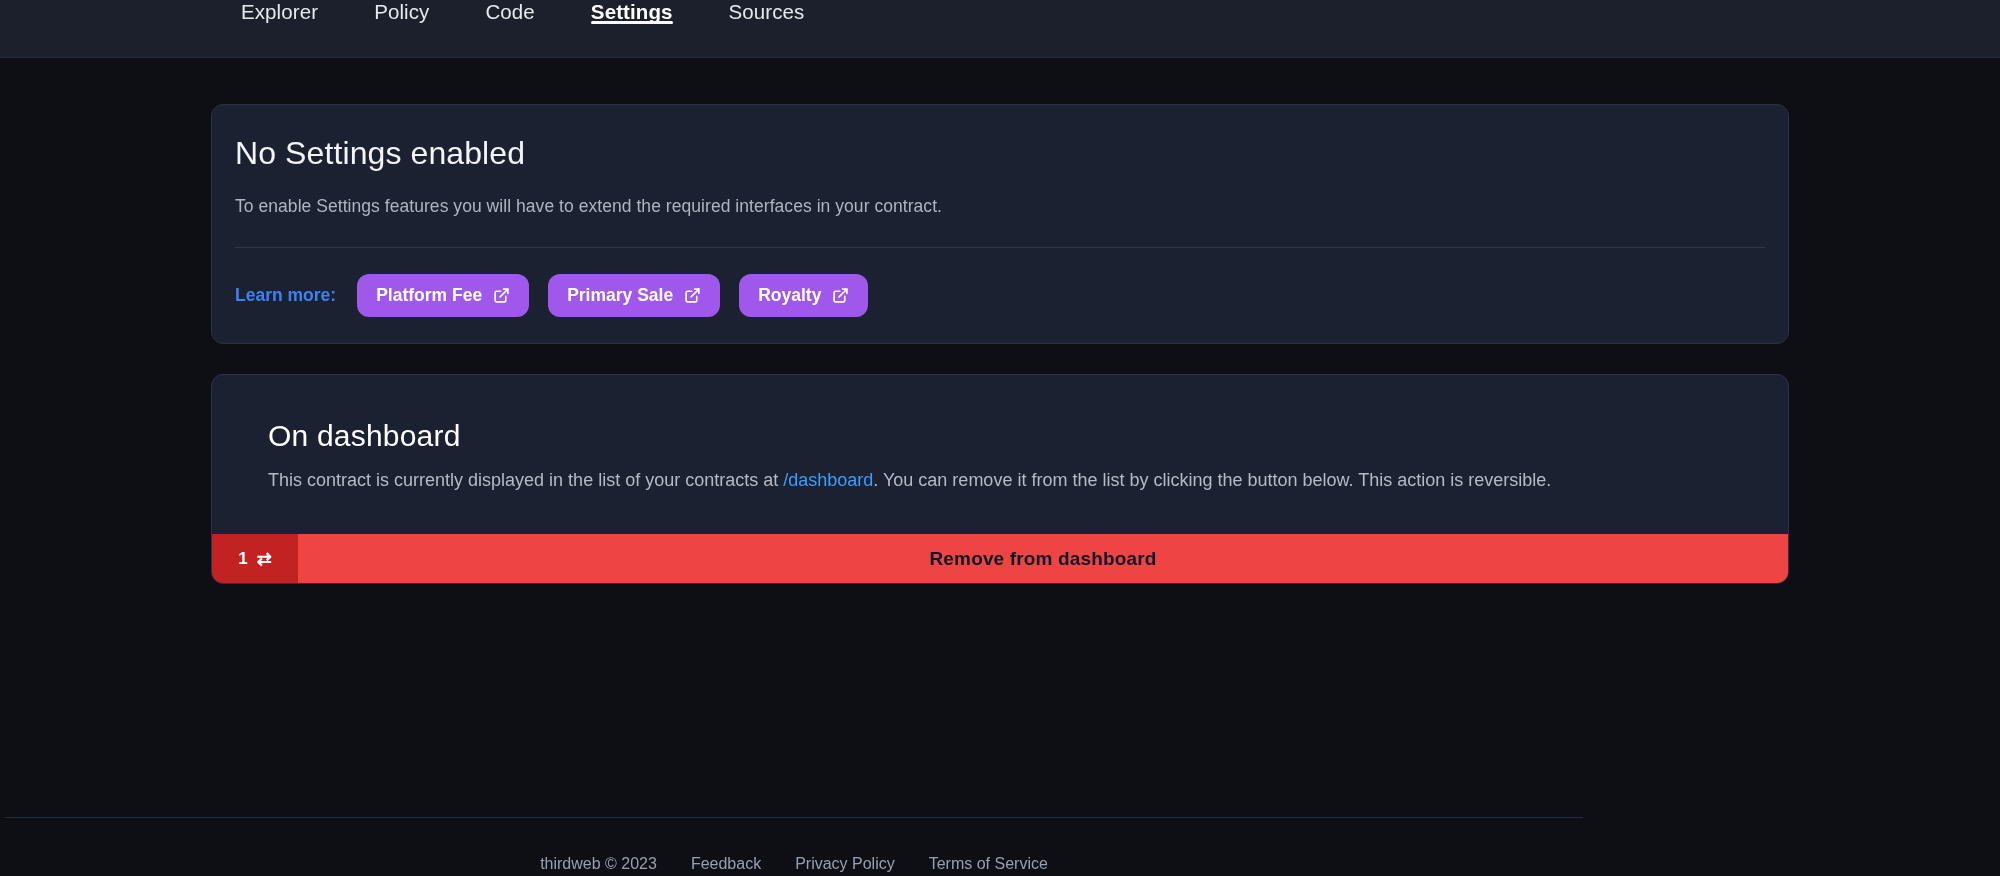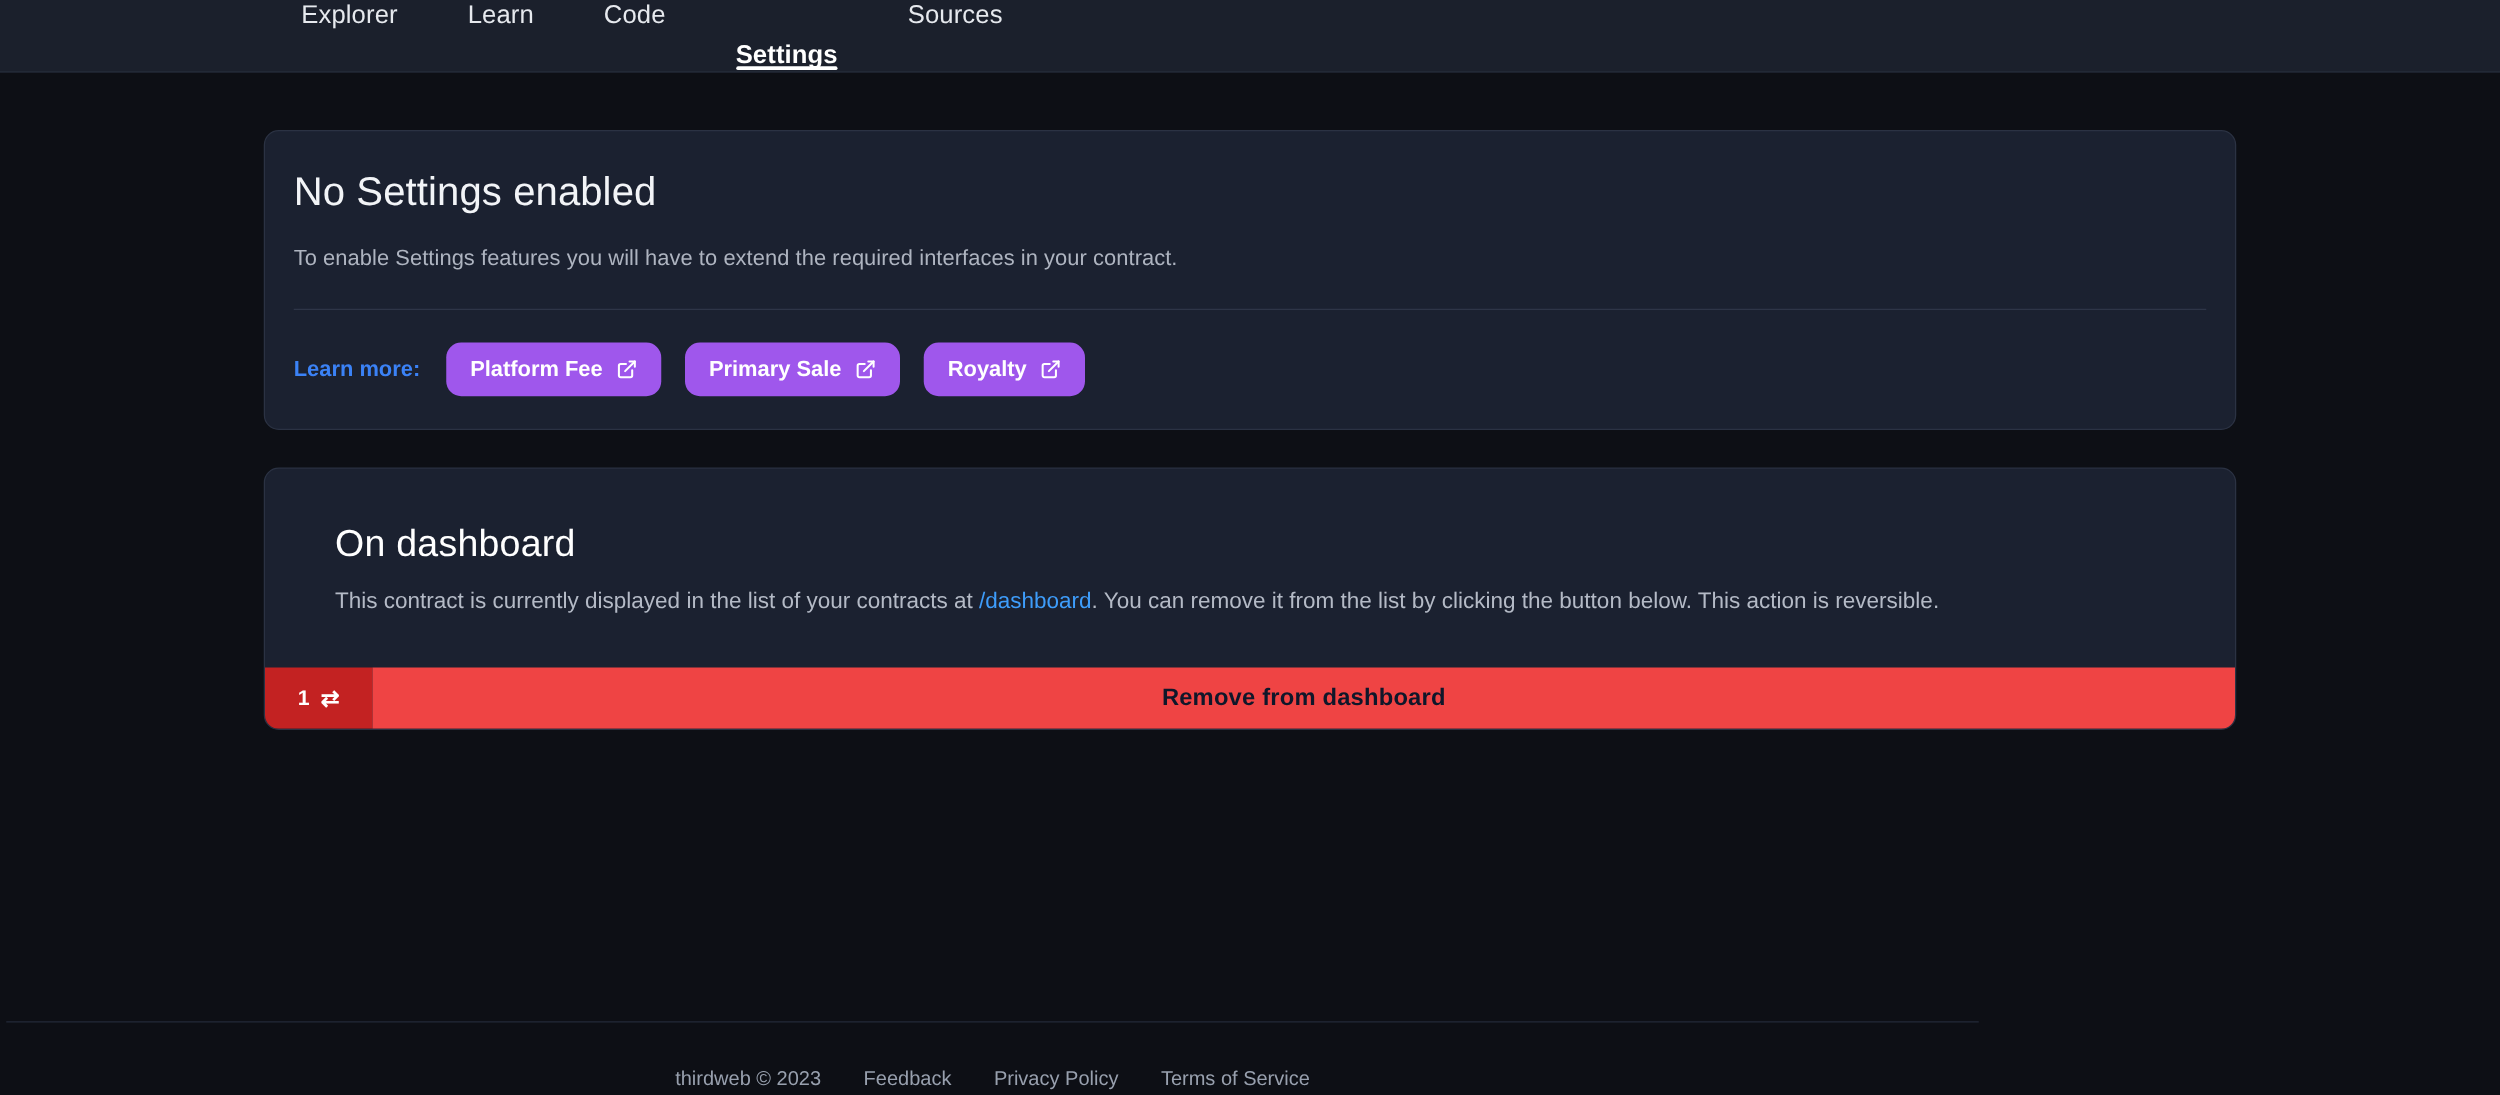--- a/index.html
+++ b/index.html
@@ -41,21 +41,20 @@
     padding: 0 19px;
     font-size: 20.5px;
     color: #e6e9ee;
     letter-spacing: .1px;
     cursor: pointer;
     white-space: nowrap;
   }
   .nav-item.active {
     font-weight: bold;
     color: #ffffff;
-    margin-top: 32px;
   }
   .nav-item.active::after {
     content: "";
     position: absolute;
     left: 19px;
     right: 19px;
     bottom: 0;
     height: 3px;
     background: #ffffff;
     border-radius: 2px;
@@ -238,21 +237,21 @@
 </style>
 </head>
 <body>
 
 <div class="topnav">
   <div class="nav-items">
     <div class="nav-item">
       <span>Explorer</span>
     </div>
     <div class="nav-item">
-      <span>Learn</span>
+      <span>Policy</span>
     </div>
     <div class="nav-item">
       <span>Code</span>
     </div>
     <div class="nav-item active">
       <span>Settings</span>
     </div>
     <div class="nav-item">
       <span>Sources</span>
     </div>

